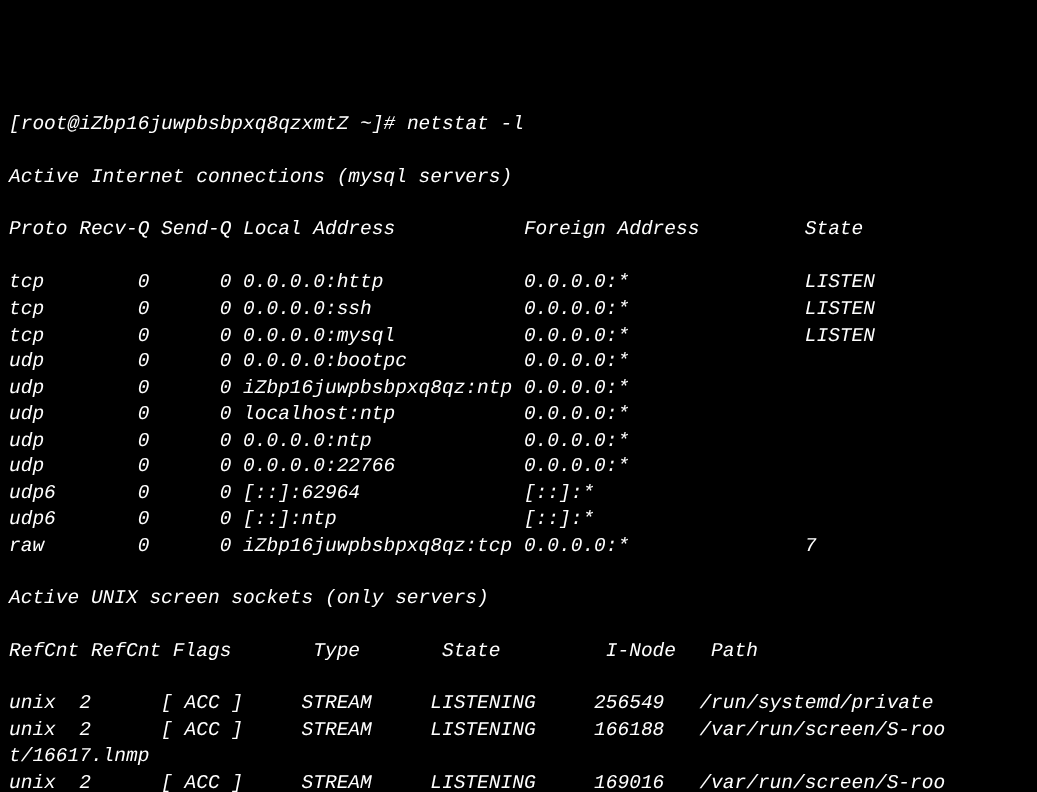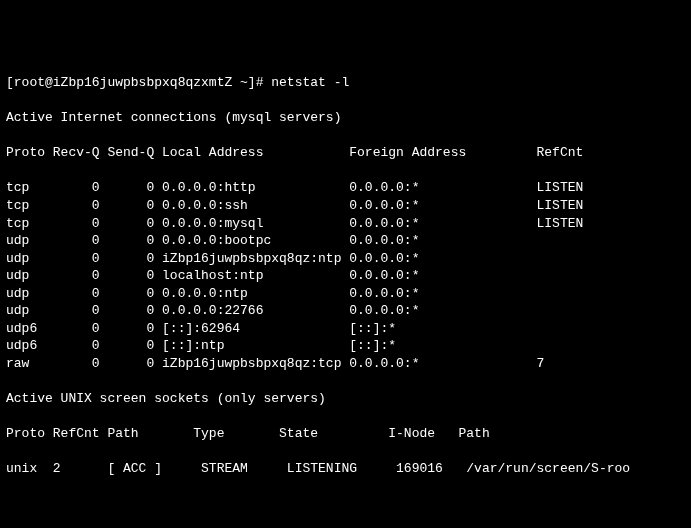--- a/index.html
+++ b/index.html
@@ -1,15 +1,15 @@
 <!DOCTYPE html>
 <html><head>
   <meta charset="utf-8">
   <style>
-    * { margin: 0; padding: 0; box-sizing: border-box; }
+    * { margin: 0; padding: 0; box-sizing: border-box; font-style: italic; }
     body {
       background: #000;
       color: #fff;
       font-family: 'Courier New', Consolas, monospace;
       font-size: 13px;
       line-height: 1.35;
       padding: 4px 6px;
       width: 691px;
       height: 528px;
       overflow: hidden;
@@ -18,20 +18,20 @@
     .prompt { display: inline; }
     .line { display: block; }
   </style>
 </head>
 <body>
 
 
 
 <span class="line"><span class="prompt">[root@iZbp16juwpbsbpxq8qzxmtZ ~]# </span><span>netstat -l</span></span>
 <span class="line">Active Internet connections (mysql servers)</span>
-<span class="line">Proto Recv-Q Send-Q Local Address           Foreign Address         RefCnt      </span>
+<span class="line">Proto Recv-Q Send-Q Local Address           Foreign Address         State      </span>
 <div id="inet-rows"><span class="line">tcp        0      0 0.0.0.0:http            0.0.0.0:*               LISTEN     </span><span class="line">tcp        0      0 0.0.0.0:ssh             0.0.0.0:*               LISTEN     </span><span class="line">tcp        0      0 0.0.0.0:mysql           0.0.0.0:*               LISTEN     </span><span class="line">udp        0      0 0.0.0.0:bootpc          0.0.0.0:*                          </span><span class="line">udp        0      0 iZbp16juwpbsbpxq8qz:ntp 0.0.0.0:*                          </span><span class="line">udp        0      0 localhost:ntp           0.0.0.0:*                          </span><span class="line">udp        0      0 0.0.0.0:ntp             0.0.0.0:*                          </span><span class="line">udp        0      0 0.0.0.0:22766           0.0.0.0:*                          </span><span class="line">udp6       0      0 [::]:62964              [::]:*                             </span><span class="line">udp6       0      0 [::]:ntp                [::]:*                             </span><span class="line">raw        0      0 iZbp16juwpbsbpxq8qz:tcp 0.0.0.0:*               7          </span></div>
 <span class="line">Active UNIX screen sockets (only servers)</span>
-<span class="line">Proto RefCnt Path       Type       State         I-Node   Path</span>
-<div id="unix-rows"><span class="line">unix  2      [ ACC ]     STREAM     LISTENING     169016   /var/run/screen/S-roo</span></div>
+<span class="line">RefCnt RefCnt Flags       Type       State         I-Node   Path</span>
+<div id="unix-rows"><span class="line">unix  2      [ ACC ]     STREAM     LISTENING     256549   /run/systemd/private</span><span class="line">unix  2      [ ACC ]     STREAM     LISTENING     166188   /var/run/screen/S-roo</span><span class="line">t/16617.lnmp</span><span class="line">unix  2      [ ACC ]     STREAM     LISTENING     169016   /var/run/screen/S-roo</span></div>
 
 
 
 
 </body></html>

